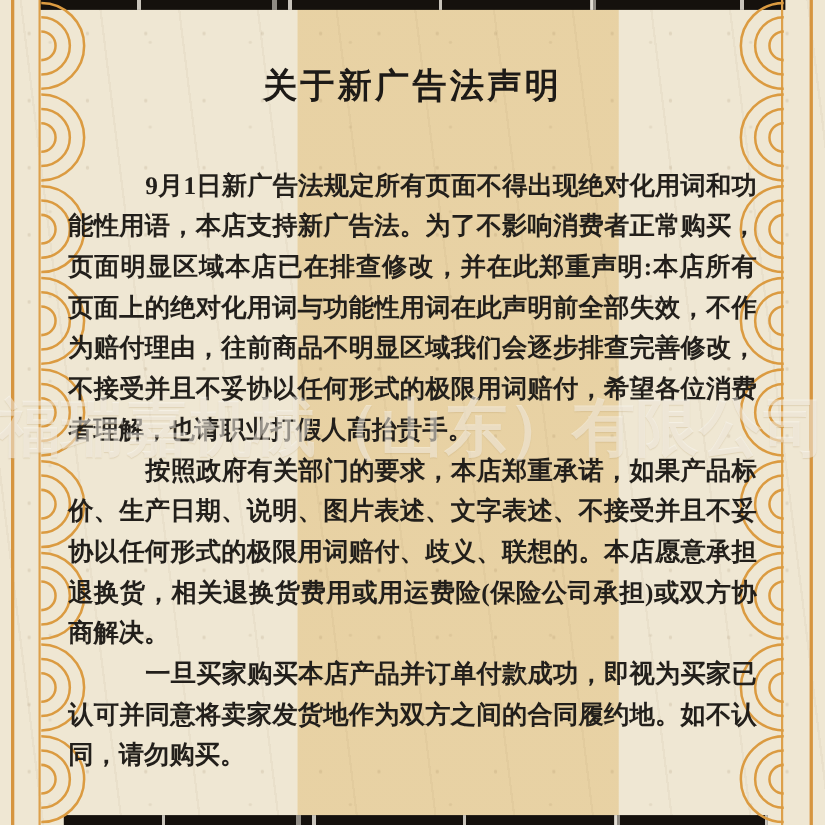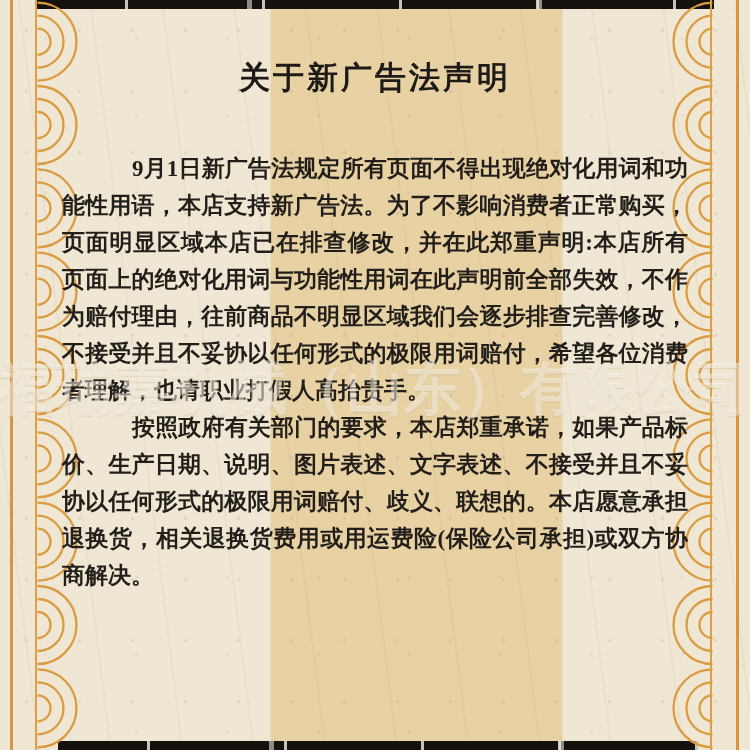--- a/index.html
+++ b/index.html
@@ -132,17 +132,18 @@
       <path d="M 44.5 669.3333333333333 A 39 39 0 0 0 44.5 747.3333333333333" fill="none" stroke="#DB9B41" stroke-width="2.3"></path>
       <path d="M 44.5 682.3333333333333 A 26 26 0 0 0 44.5 734.3333333333333" fill="none" stroke="#DB9B41" stroke-width="2.3"></path>
       <path d="M 44.5 695.3333333333333 A 13 13 0 0 0 44.5 721.3333333333333" fill="none" stroke="#DB9B41" stroke-width="2.3"></path>
     </svg>
 
   <h1 class="title">关于新广告法声明</h1>
 
   <div class="body-text">
     <p>9月1日新广告法规定所有页面不得出现绝对化用词和功能性用语，本店支持新广告法。为了不影响消费者正常购买，页面明显区域本店已在排查修改，并在此郑重声明:本店所有页面上的绝对化用词与功能性用词在此声明前全部失效，不作为赔付理由，往前商品不明显区域我们会逐步排查完善修改，不接受并且不妥协以任何形式的极限用词赔付，希望各位消费者理解，也请职业打假人高抬贵手。</p>
     <p>按照政府有关部门的要求，本店郑重承诺，如果产品标价、生产日期、说明、图片表述、文字表述、不接受并且不妥协以任何形式的极限用词赔付、歧义、联想的。本店愿意承担退换货，相关退换货费用或用运费险(保险公司承担)或双方协商解决。</p>
+    <p>一旦买家购买本店产品并订单付款成功，即视为买家已认可并同意将卖家发货地作为双方之间的合同履约地。如不认同，请勿购买。</p>
   </div>
 
   <div class="watermark">福瑞嘉机械（山东）有限公司</div>
 
 </div>
 
 </body></html>

